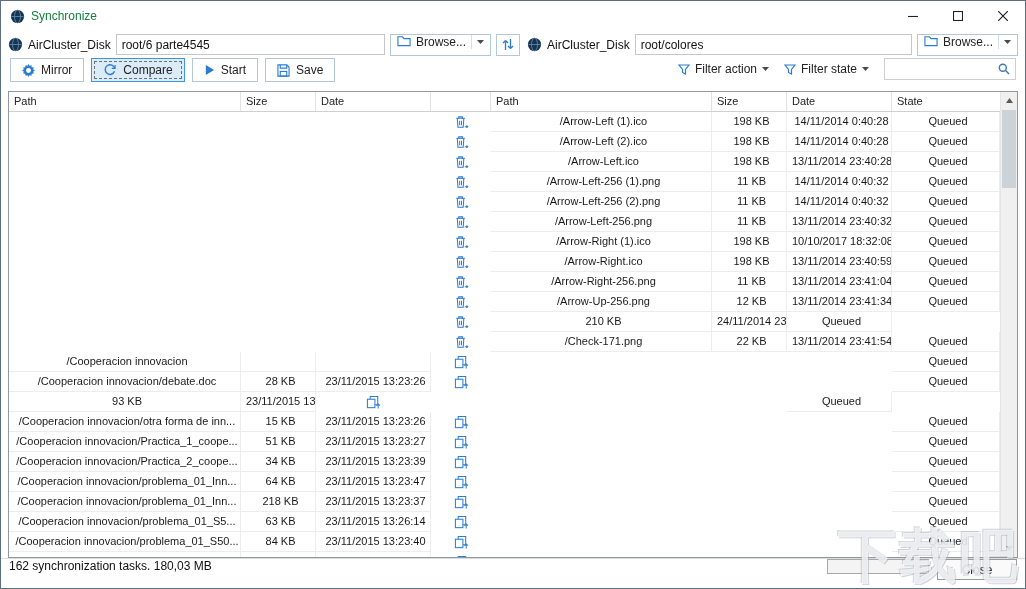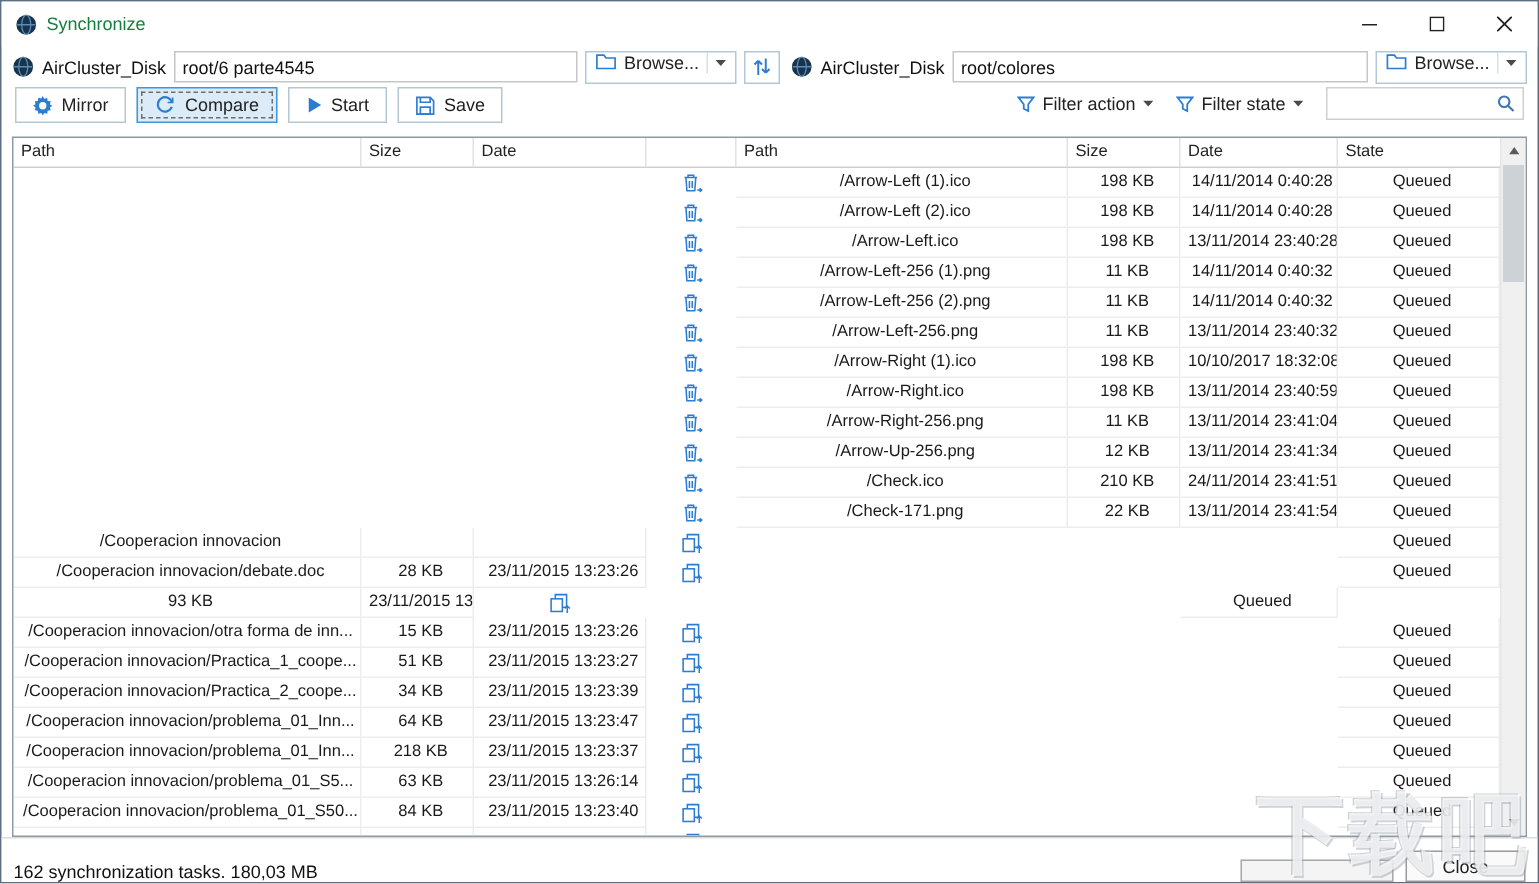--- a/index.html
+++ b/index.html
@@ -65,21 +65,21 @@
   .cell.blank { border-right: none; border-bottom: none; }
   .cell.ac { border: none; display: flex; align-items: center; justify-content: center; padding: 0; }
 
   .vscroll { position: absolute; top: 0; right: 0; bottom: 0; width: 17px; background: #f0f0f0;
              border-left: 1px solid #e5e5e5; }
   .sarrow { height: 17px; display: flex; align-items: center; justify-content: center; }
   .sarrow.down { position: absolute; bottom: 0; left: 0; right: 0; }
   .sthumb { position: absolute; left: 1px; right: 1px; top: 18px; height: 78px; background: #cdd2d7; }
 
   
-  .statusbar { flex: 0 0 30px; border-top: 1px solid #dcdcdc; display: flex; align-items: flex-end;
+  .statusbar { flex: 0 0 30px; border-top: 1px solid #dcdcdc; display: flex; align-items: flex-start;
                padding: 0 8px; gap: 8px; background: #fff; }
   .status-summary { font-size: 12px; color: #111; }
   .spacer { flex: 1; }
   .progress { width: 102px; height: 15px; border: 1px solid #a8a8a8; background: #f4f4f4; }
   .closebtn { width: 80px; height: 21px; border: 1px solid #9a9a9a; background: #fafafa;
               font: 12px "Liberation Sans", sans-serif; color: #222; }
 
   
   .watermark { position: absolute; right: 4px; bottom: -8px; font-size: 58px; font-weight: bold;
                letter-spacing: 3px; color: rgba(255,255,255,0.72); pointer-events: none;
@@ -455,21 +455,20 @@
             <span style="display:flex">
               <svg width="15" height="15" viewBox="0 0 16 16" fill="none" stroke="#2b7cd3" stroke-width="1.1">
                 <path d="M2.5 3.5h9"></path>
                 <path d="M5 3.5V2h4v1.5"></path>
                 <path d="M3.5 3.5l.7 9.5h5.6l.7-9.5"></path>
                 <path d="M6 6v5M8 6v5"></path>
                 <path d="M11.5 12.5h3.2M13.3 11.2l1.4 1.3-1.4 1.3"></path>
               </svg>
             </span>
           </div>
-          <div class="cell">/Check.ico</div>
           <div class="cell">210 KB</div>
           <div class="cell">24/11/2014 23:41:51</div>
           <div class="cell">Queued</div>
         </div>
         <div class="trow grid-cols">
           <div class="cell blank"></div>
           <div class="cell blank"></div>
           <div class="cell blank"></div>
           <div class="cell ac">
             <span style="display:flex">

